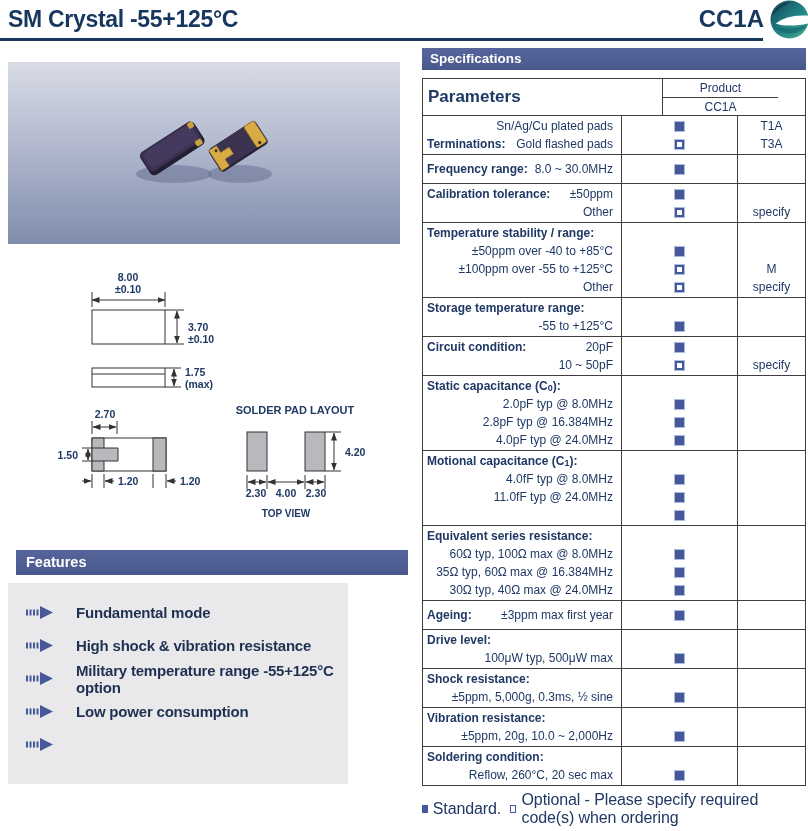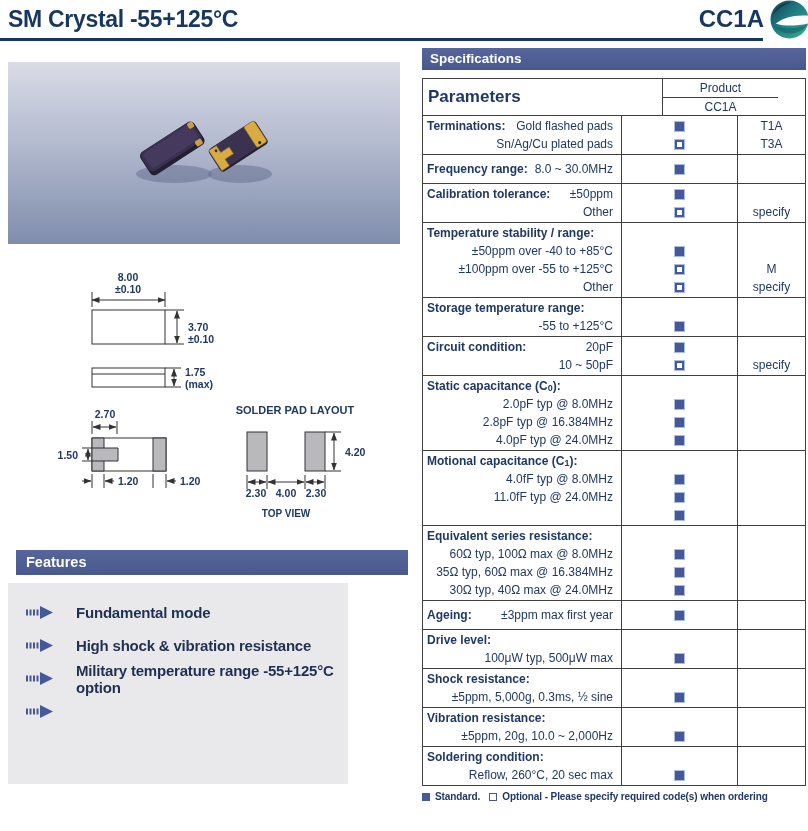--- a/index.html
+++ b/index.html
@@ -57,21 +57,21 @@
   .tline.p { padding:0 8px 0 4px; display:flex; }
   .tline.p .plabel { font-weight:bold; white-space:pre; }
   .tline.p .pvalue { margin-left:auto; white-space:pre; }
   .tline.p sub { font-weight:bold; font-size:9px; line-height:1; align-self:flex-end; margin-bottom:2px; }
   .tline.m { display:flex; align-items:center; justify-content:center; }
   .tline.o { text-align:center; }
   .sq { width:9px; height:9px; display:inline-block; box-shadow:0 0 0 1px #a9bede; }
   .sq-f { background:#46589a; }
   .sq-o { background:#fff; border:2px solid #46589a; }
 
-  .legend { margin-top:5px; display:flex; align-items:center; font-size:10px; color:#1f3864; letter-spacing:-0.1px;font-weight:bold; }
+  .legend { margin-top:5px; display:flex; align-items:center; font-size:16px; color:#1f3864; letter-spacing:-0.1px; }
   .legend .sq { width:8px; height:8px; margin-right:5px; box-shadow:none; }
   .legend .sq-o { border-width:1.7px; }
   .legend .t1 { margin-right:9px; }
 </style>
 </head>
 <body>
 
 <div class="page">
 
   <div class="doc-title">SM Crystal -55+125°C</div>
@@ -224,45 +224,57 @@
     <div class="feat-item">
       <svg class="feat-arrow" viewBox="0 0 27 13">
           <g fill="#46589a">
             <rect x="0" y="3.5" width="2" height="6"></rect>
             <rect x="3.5" y="3.5" width="2" height="6"></rect>
             <rect x="7" y="3.5" width="2" height="6"></rect>
             <rect x="10.5" y="3.5" width="2" height="6"></rect>
             <polygon points="14,0 27,6.5 14,13"></polygon>
           </g>
         </svg>
+      <span class="feat-text">Low power consumption</span>
+    </div>
+    <div class="feat-item">
+      <svg class="feat-arrow" viewBox="0 0 27 13">
+          <g fill="#46589a">
+            <rect x="0" y="3.5" width="2" height="6"></rect>
+            <rect x="3.5" y="3.5" width="2" height="6"></rect>
+            <rect x="7" y="3.5" width="2" height="6"></rect>
+            <rect x="10.5" y="3.5" width="2" height="6"></rect>
+            <polygon points="14,0 27,6.5 14,13"></polygon>
+          </g>
+        </svg>
     </div>
   </div>
 
   <div class="spec-col">
     <div class="section-bar spec-bar">Specifications</div>
     <div class="spec-table">
       <div class="spec-header">
         <div class="h-params">Parameters</div>
         <div class="h-product">
           <div class="h-prod-top">Product</div>
           <div class="h-prod-bot">CC1A</div>
         </div>
         <div class="h-option">
             <span>Option Code</span>
           </div>
       </div>
       <div>
           <div class="spec-row">
             <div class="cell c-params">
               <div class="tline p">
+                <span class="pvalue">Sn/Ag/Cu plated pads</span>
+              </div>
+              <div class="tline p">
                 <span class="plabel">Terminations:</span>
                 <span class="pvalue">Gold flashed pads</span>
-              </div>
-              <div class="tline p">
-                <span class="pvalue">Sn/Ag/Cu plated pads</span>
               </div>
             </div>
             <div class="cell c-marks">
               <div class="tline m">
                 <span class="sq sq-f"></span>
               </div>
               <div class="tline m">
                 <span class="sq sq-o"></span>
               </div>
             </div>

